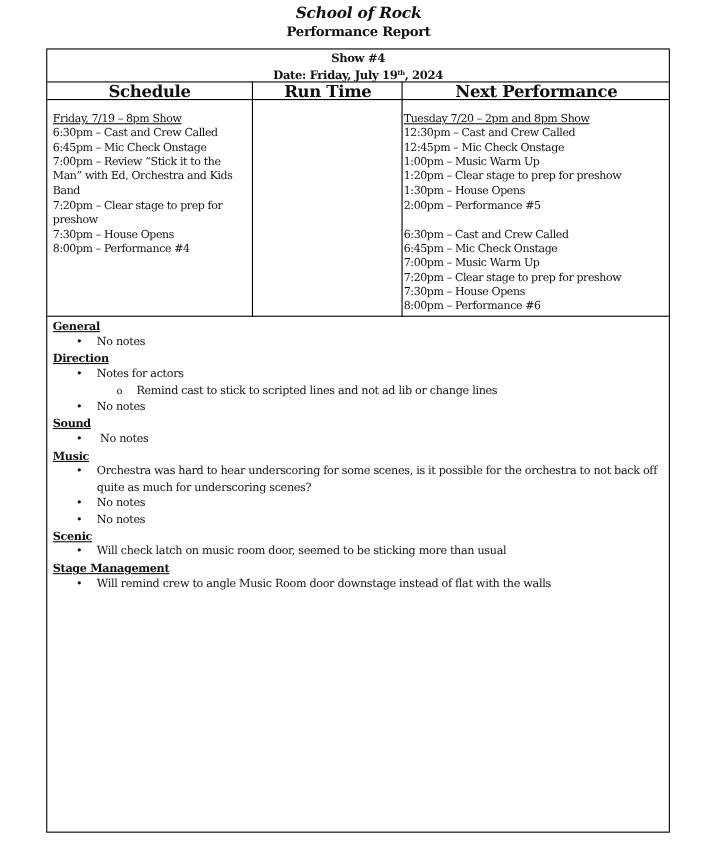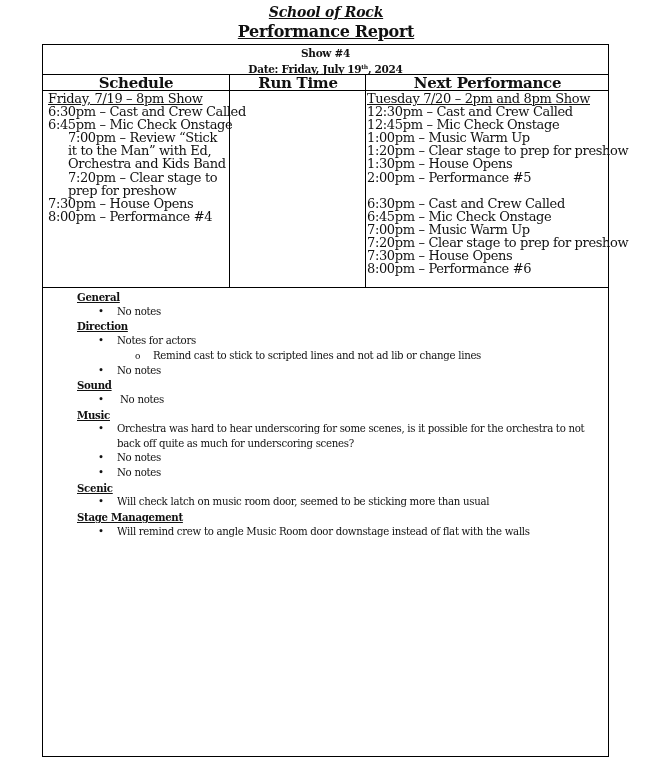--- a/index.html
+++ b/index.html
@@ -3,43 +3,43 @@
 <meta charset="utf-8">
 <style>
   html, body { margin: 0; padding: 0; background: #ffffff; }
   body {
     width: 652px; height: 769px; position: relative; overflow: hidden;
     font-family: "DejaVu Serif", "Liberation Serif", serif;
     color: #111111;
   }
   .title {
     position: absolute; left: 0; width: 652px; text-align: center;
-    font-family: "DejaVu Serif", serif; font-weight: bold; text-decoration: underline;
+    font-family: "DejaVu Serif", serif; font-weight: bold;
   }
   .title1 { top: 4px; font-size: 14px; font-style: italic; letter-spacing: -0.2px; }
-  .title2 { top: 22px; font-size: 16px; letter-spacing: -0.3px; }
+  .title2 { top: 22px; font-size: 12px; letter-spacing: -0.3px; }
 
   .frame {
     position: absolute; left: 42px; top: 44px; width: 567px; height: 713px;
     border: 1.5px solid #000; box-sizing: border-box;
   }
   .hline { position: absolute; left: 0; right: 0; height: 0; border-top: 1.5px solid #000; }
   .vline { position: absolute; width: 0; border-left: 1.5px solid #000; }
   .u { text-decoration: underline; }
 
   .show-header { position: absolute; left: 0; right: 0; top: 1px; text-align: center; font-size: 10.5px; line-height: 14px; font-weight: bold; letter-spacing: -0.3px; }
   .show-header sup { font-size: 6px; vertical-align: 4px; }
 
   .col-head { position: absolute; top: 31px; font-size: 15px; font-weight: bold; text-align: center; letter-spacing: -0.3px; line-height: 14px; }
 
-  .col-body { position: absolute; top: 47px; font-size: 13px; line-height: 13.1px; letter-spacing: -0.35px; }
+  .col-body { position: absolute; top: 57px; font-size: 10px; line-height: 13.1px; letter-spacing: -0.35px; }
   .col-body div { white-space: nowrap; }
-  .wrap { white-space: normal !important; margin-left: 20px; }
+  .wrap { white-space: normal !important; }
 
-  .notes { position: absolute; left: 5px; top: 245px; right: 10px; font-size: 10.2px; line-height: 14.7px; letter-spacing: -0.3px; margin-left: 29px; }
+  .notes { position: absolute; left: 5px; top: 245px; right: 10px; font-size: 10.2px; line-height: 14.7px; letter-spacing: -0.3px; }
   .sec-head { font-weight: bold; text-decoration: underline; }
   .bullet { position: relative; padding-left: 40px; }
   .bullet .dot { position: absolute; left: 21px; top: 0; }
   .bullet2 { position: relative; padding-left: 76px; }
   .bullet2 .dot { position: absolute; left: 58px; top: 0; font-size: 9px; }
 </style>
 </head>
 <body>
 
 <div class="title title1">School of Rock</div>

